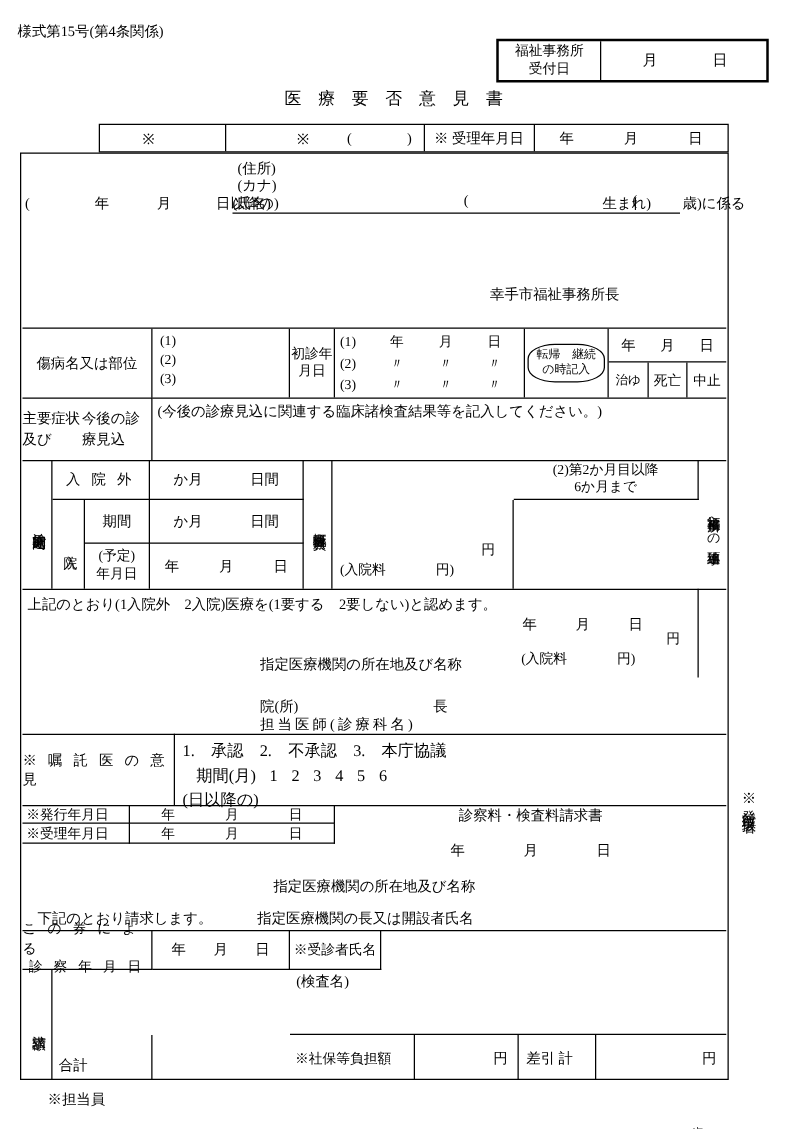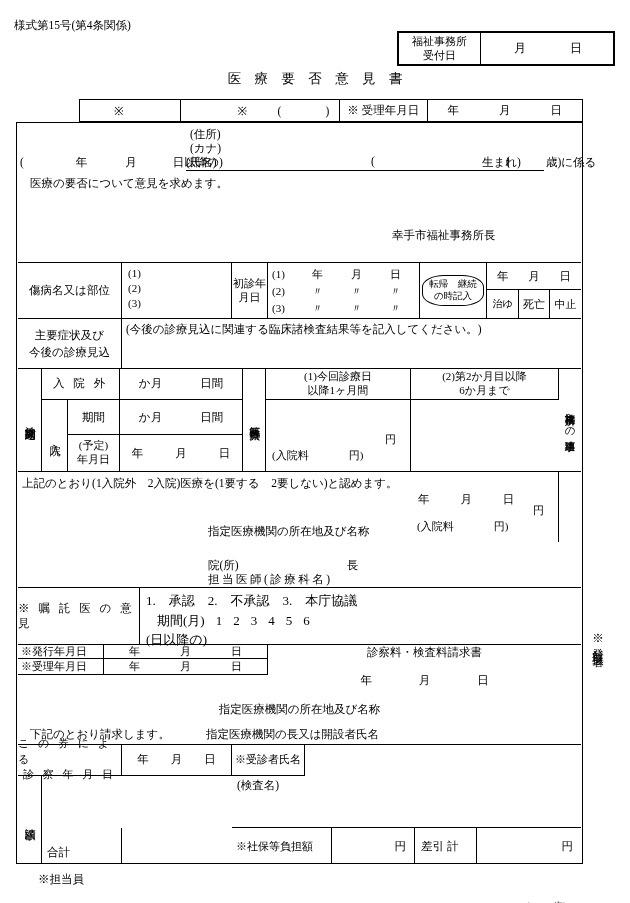--- a/index.html
+++ b/index.html
@@ -169,21 +169,21 @@
   #b2-out-b1 { left: 487px; top: 290px; width: 32px; height: 28px;
                border-right:1px solid #000; display:flex; align-items:center; justify-content:center; font-size:10px;}
   #b2-out-b2 { left: 519px; top: 290px; width: 31px; height: 28px;
                border-right:1px solid #000; display:flex; align-items:center; justify-content:center; font-size:11px;}
   #b2-out-b3 { left: 550px; top: 290px; width: 31px; height: 28px;
                display:flex; align-items:center; justify-content:center; font-size:11px;}
 
   
   #b3-l { left: 18px; top: 318px; width: 104px; height: 50px;
           border-top: 1px solid #000; border-right: 1px solid #000;
-          display:flex; flex-direction:column; align-items:center; justify-content:center;
+          display:flex; flex-direction:row; align-items:center; justify-content:center;
           line-height: 1.45; font-size: 11.5px; }
   #b3-r { left: 122px; top: 318px; width: 459px; height: 50px;
           border-top: 1px solid #000; padding: 3px 0 0 4px; font-size: 11.5px; }
 
   
   #b4top { left: 18px; top: 368px; width: 563px; border-top: 1px solid #000; height: 0; }
   #b4-vl { left: 18px; top: 368px; width: 24px; height: 103px;
            border-right: 1px solid #000;
            display:flex; align-items:center; justify-content:center; }
   #b4-vl .vtext { font-size: 11px; }
@@ -394,21 +394,20 @@
   <div class="abs" id="name-box">
     <span class="nb-label">(氏名)</span>
     <span class="nb-paren">(</span>
     <span class="nb-born">生まれ)</span>
     <span class="nb-age">(</span>
   </div>
   <div class="abs" id="tail-kakaru">
     <span>歳)</span><span>に係る</span>
   </div>
 
-  <div class="abs" id="line2">医療の要否について意見を求めます。</div>
   <div class="abs" id="office-head">幸手市福祉事務所長</div>
 
   <div class="abs cellbox" id="b2"></div>
   <div class="abs cellbox" id="b2-l">傷病名又は部位</div>
   <div class="abs cellbox" id="b2-n">
     <div>(1)</div>
     <div>(2)</div>
     <div>(3)</div>
   </div>
   <div class="abs cellbox" id="b2-fd">
@@ -480,24 +479,20 @@
     <span>年月日</span>
   </div>
   <div class="abs cellbox" id="b4-yotei-v">
     <span>年</span>
     <span>月</span>
     <span>日</span>
   </div>
   <div class="abs cellbox" id="b4-gai">
     <span class="vtext">概算医療費</span>
   </div>
-  <div class="abs cellbox" id="b4-c1h">
-    <span>(1)今回診療日</span>
-    <span>以降1ヶ月間</span>
-  </div>
   <div class="abs cellbox" id="b4-c2h">
     <span>(2)第2か月目以降</span>
     <span>6か月まで</span>
   </div>
   <div class="abs cellbox" id="b4-c1b">
     <span class="yen-top">円</span>
     <span class="yen-in"><span>(入院料</span><span class="gap"></span><span>円)</span></span>
   </div>
   <div class="abs cellbox" id="b4-c2b">
     <span class="yen-top">円</span>

